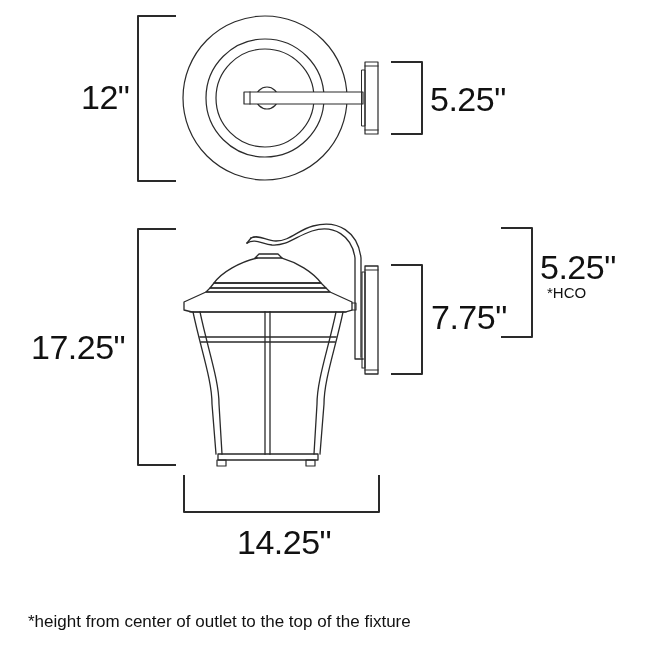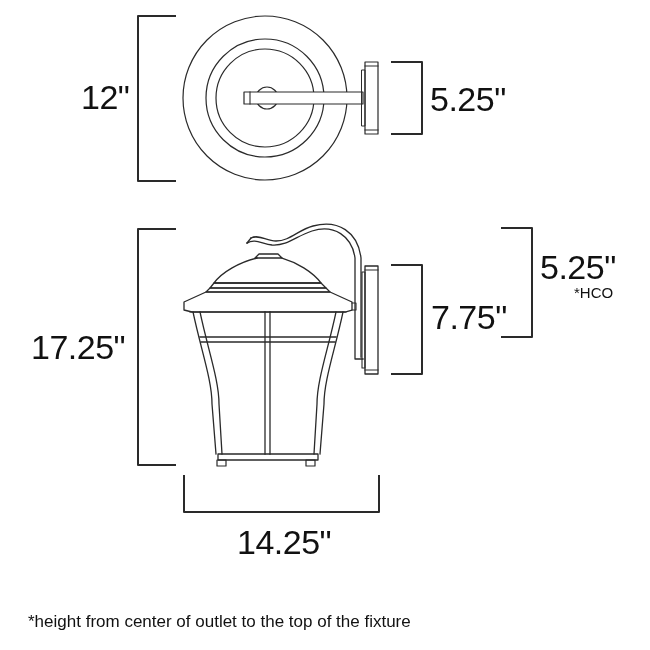--- a/index.html
+++ b/index.html
@@ -1,20 +1,20 @@
 <!DOCTYPE html>
 <html><head>
 <meta charset="utf-8">
 <style>
   html, body { margin: 0; padding: 0; background: #ffffff; }
   body { width: 650px; height: 650px; position: relative; overflow: hidden;
          font-family: "Liberation Sans", "DejaVu Sans", sans-serif; color: #111; }
   #drawing { position: absolute; left: 0; top: 0; width: 650px; height: 650px; }
   .dim { position: absolute; font-size: 34px; line-height: 1; color: #111; letter-spacing: -0.5px; }
-  .sub { position: absolute; font-size: 15px; line-height: 1; color: #111; margin-left: 27px; }
+  .sub { position: absolute; font-size: 15px; line-height: 1; color: #111; }
   .note { position: absolute; left: 28px; top: 612px; font-size: 17px; color: #111; white-space: nowrap; }
 </style>
 </head>
 <body>
 
 <svg id="drawing" viewBox="0 0 650 650" xmlns="http://www.w3.org/2000/svg">
   <g fill="none" stroke="#2a2a2a" stroke-width="1.6" stroke-linejoin="round" stroke-linecap="square">
 
     <g>
 

